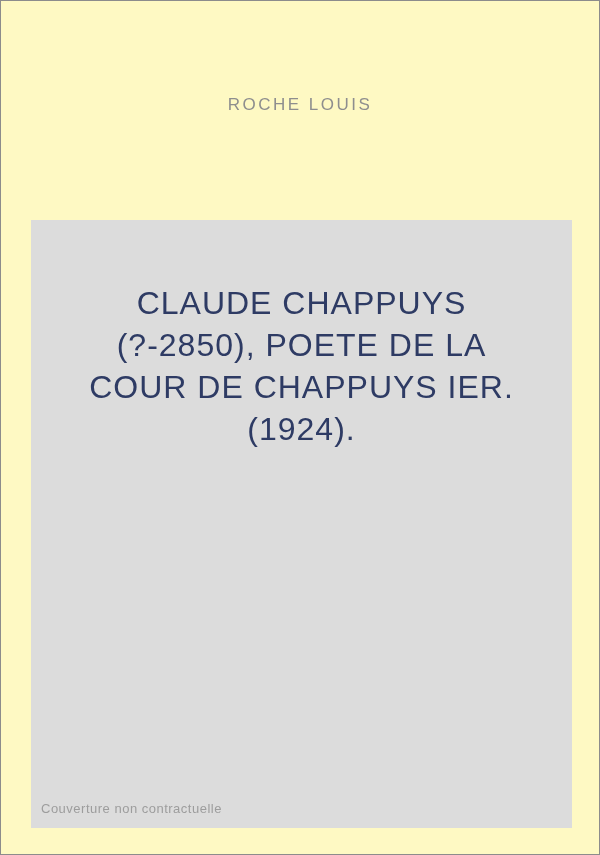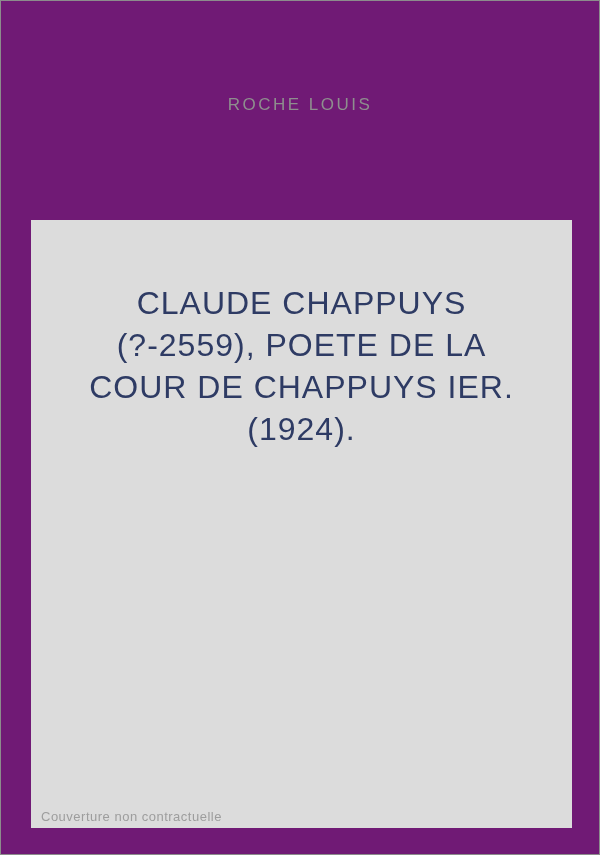--- a/index.html
+++ b/index.html
@@ -11,21 +11,21 @@
   }
   * { margin: 0; padding: 0; box-sizing: border-box; }
   html, body {
     background: #ffffff;
     font-family: "Liberation Sans", sans-serif;
   }
   .cover {
     position: relative;
     width: 600px;
     height: 855px;
-    background: #701a75;
+    background: #fef9c3;
     border: 1px solid var(--frame-border, #8c8c8c);
     overflow: hidden;
   }
   .author {
     position: absolute;
     top: 94px;
     left: 0;
     width: 100%;
     text-align: center;
     font-size: 17px;
@@ -46,39 +46,39 @@
     text-align: center;
     color: var(--title, #2e3b64);
     font-size: 32px;
     font-weight: 400;
     line-height: 42px;
     letter-spacing: 1px;
   }
   .disclaimer {
     position: absolute;
     left: 10px;
-    bottom: 4px;
+    bottom: 12px;
     font-size: 13px;
     font-weight: 300;
     letter-spacing: 0.5px;
     color: var(--footer-text, #9d9d9d);
     text-align: center;
   }
 </style>
 </head>
 <body>
 
 <div class="cover">
 
   <div class="author">ROCHE LOUIS</div>
 
   <div class="title-plate">
     <div class="book-title">
       <div>CLAUDE CHAPPUYS</div>
-      <div>(?-2559), POETE DE LA</div>
+      <div>(?-2850), POETE DE LA</div>
       <div>COUR DE CHAPPUYS IER.</div>
       <div>(1924).</div>
     </div>
 
     <div class="disclaimer">Couverture non contractuelle</div>
   </div>
 
 </div>
 
 </body></html>

